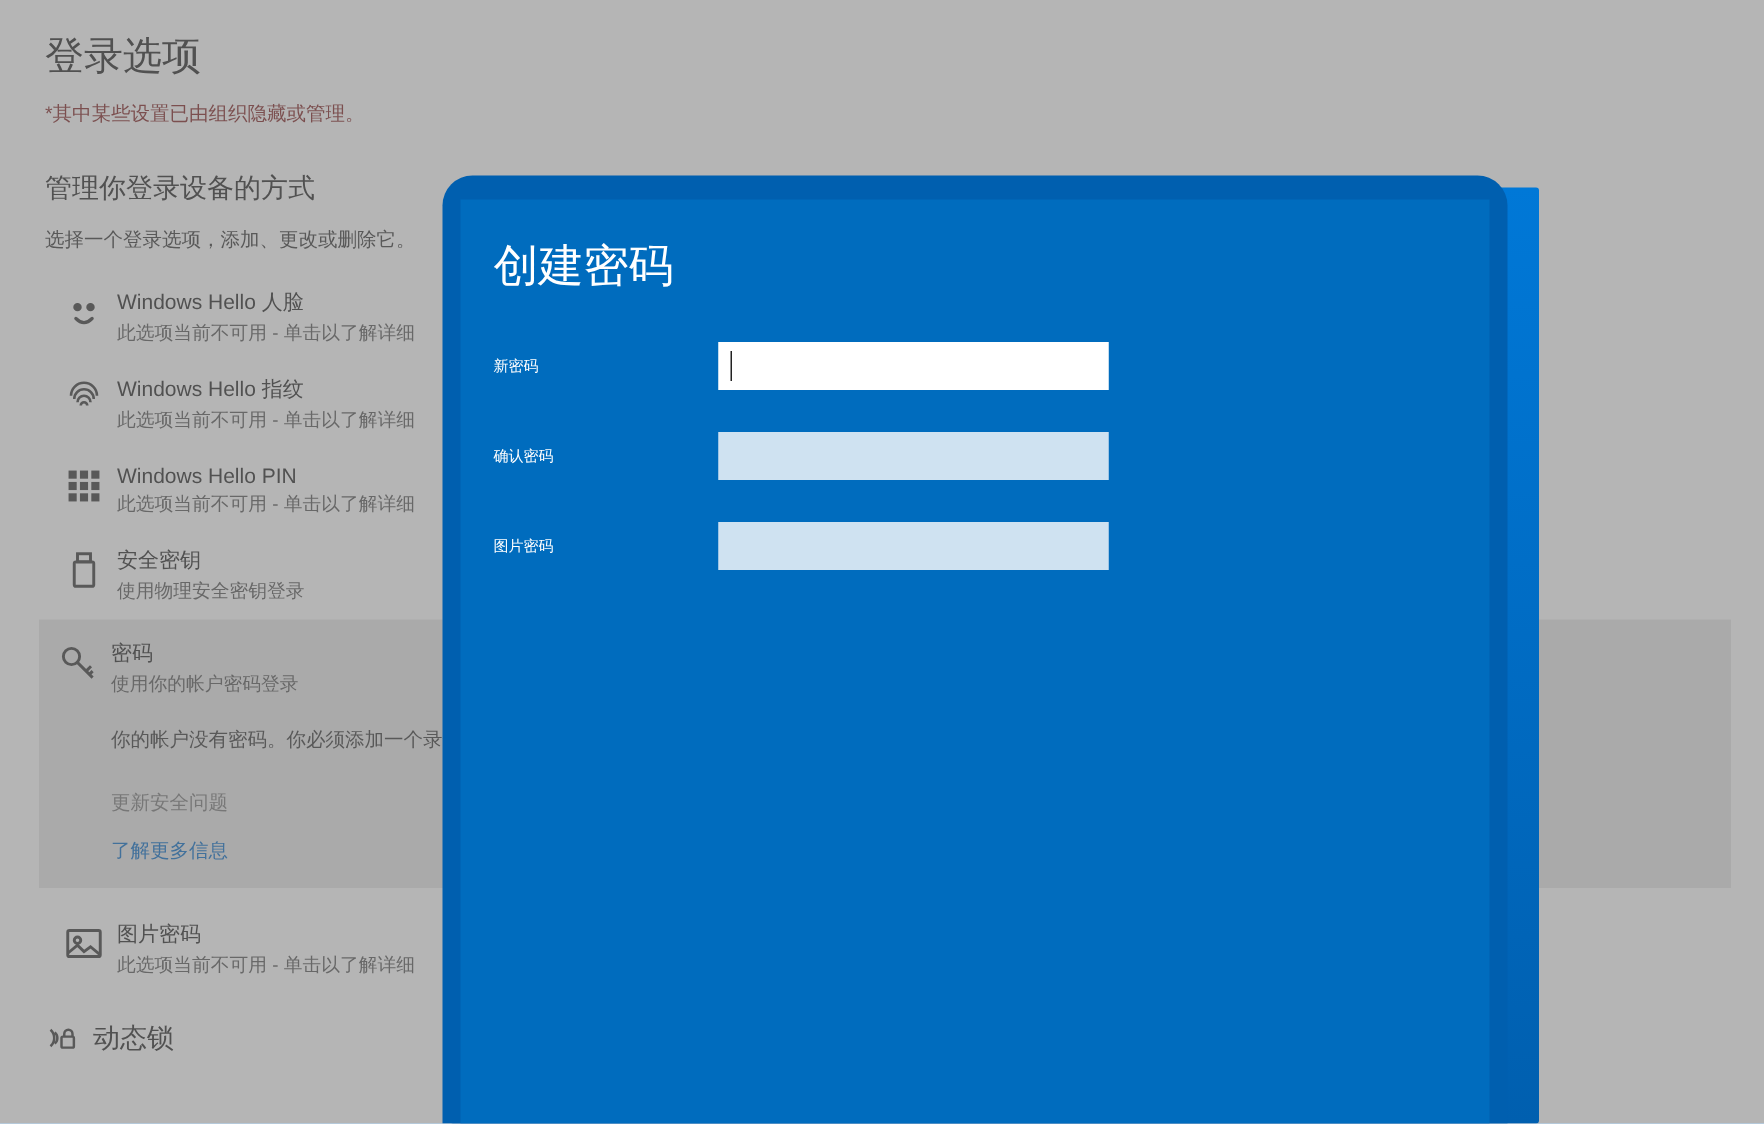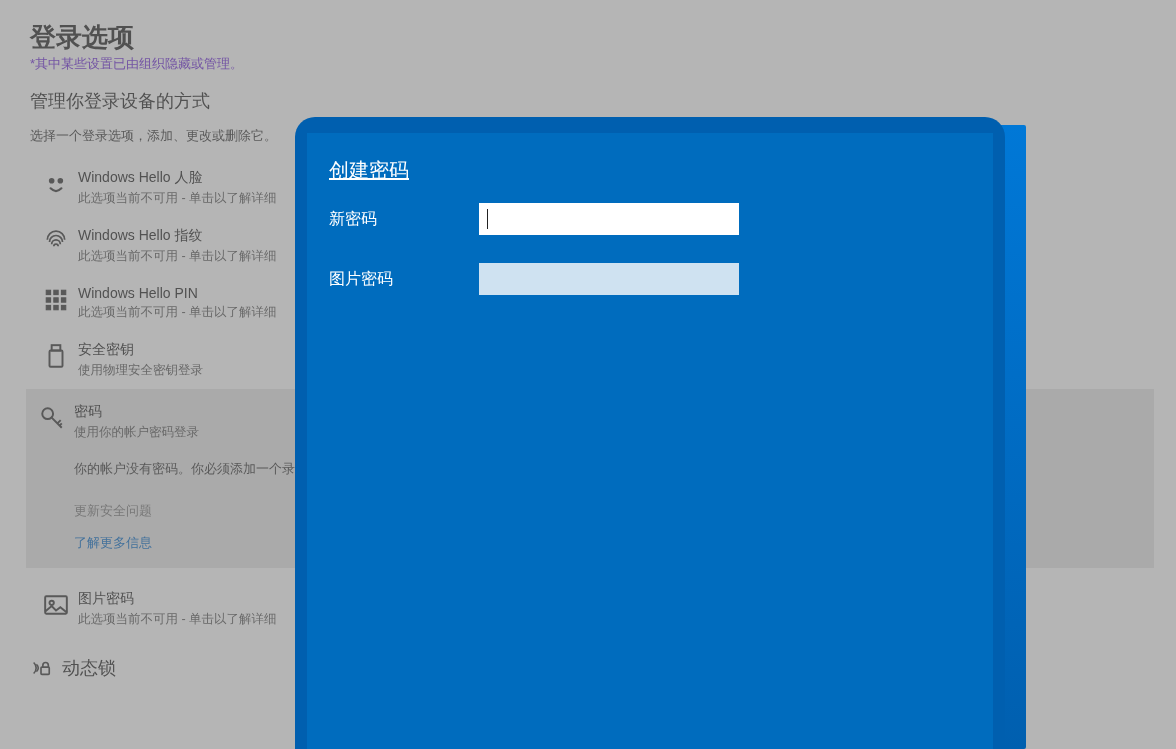--- a/index.html
+++ b/index.html
@@ -14,27 +14,28 @@
       background: #ffffff;
       overflow: hidden;
       position: relative;
     }
     .page-content {
       padding: 20px 30px;
       color: #333;
     }
     .page-title {
       font-size: 26px;
-      font-weight: 700;
+      font-weight: 400;
+      margin-bottom: 12px;
       color: #222;
     }
     .managed-warning {
       font-size: 13px;
-      color: #6d28d9;
-      margin-bottom: 16px;
+      color: #7f1d1d;
+      margin-bottom: 28px;
     }
     .section-heading {
       font-size: 18px;
       font-weight: 400;
       margin-bottom: 14px;
       color: #222;
     }
     .section-subtext {
       font-size: 13px;
       color: #333;
@@ -138,33 +139,32 @@
       position: absolute;
       left: 12px;
       top: 16px;
       right: 12px;
       bottom: 0;
       background: #006cbe;
       padding: 24px 22px;
       color: #fff;
     }
     .dialog-title {
-      font-size: 20px;
+      font-size: 30px;
       font-weight: 400;
-      margin-bottom: 19px;
-      text-decoration: underline;
+      margin-bottom: 30px;
     }
     .form-row {
       display: flex;
       align-items: center;
       margin-bottom: 28px;
     }
     .form-label {
       width: 150px;
-      font-size: 16px;
+      font-size: 10px;
       text-align: left;
     }
     .form-row input {
       width: 260px;
       height: 32px;
       border: 1px solid #fff;
       background: #fff;
       padding: 0 6px;
       font-size: 14px;
       outline: none;
@@ -303,19 +303,23 @@
     <div class="dialog-title">创建密码</div>
 
     <div class="form-row">
       <div class="form-label">新密码</div>
       <div style="position:relative;">
         <input type="password" value="" style="">
         <div class="cursor-mark" style="left:8px; top:6px;"></div>
       </div>
     </div>
 
+    <div class="form-row">
+      <div class="form-label">确认密码</div>
+      <input type="password" class="dim" value="" style="">
+    </div>
 
     <div class="form-row">
       <div class="form-label">图片密码</div>
       <input type="text" class="dim" value="" style="">
     </div>
   </div>
 </div>
 
 </body></html>

